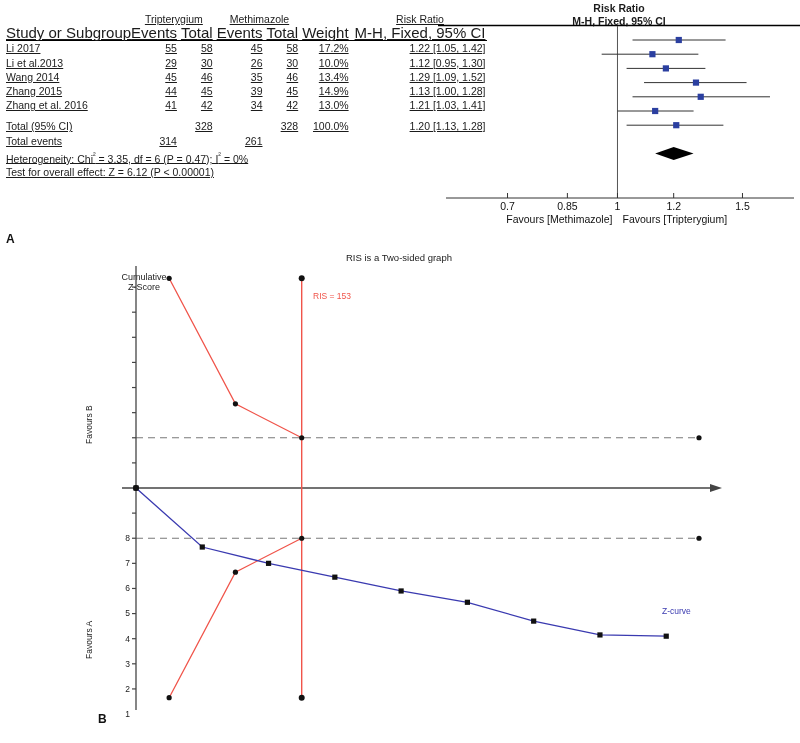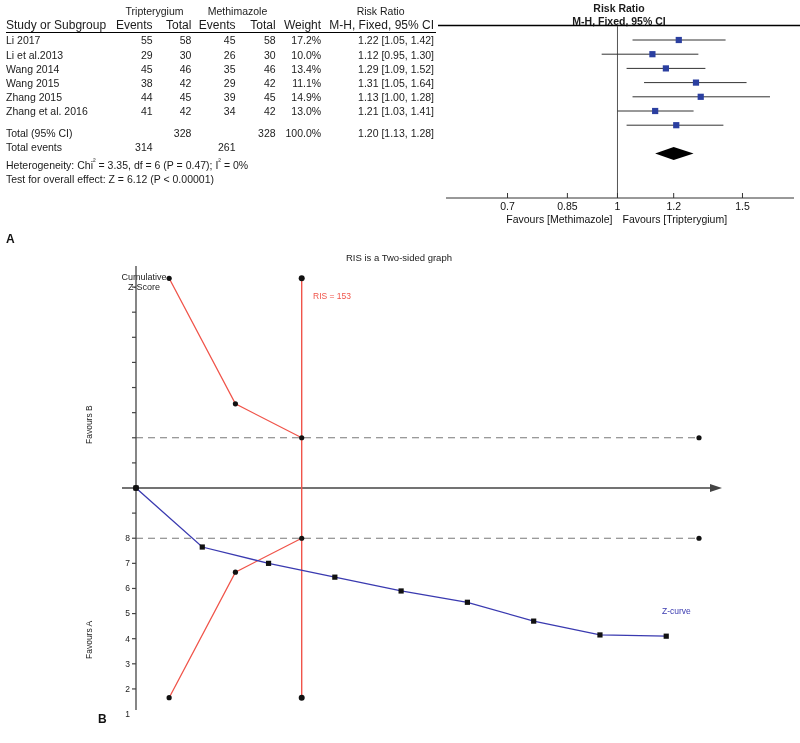--- a/index.html
+++ b/index.html
@@ -4,25 +4,25 @@
 <style>
   html,body{margin:0;padding:0;background:#fff;}
   body{
     width:800px;height:743px;position:relative;overflow:hidden;
     font-family:"Liberation Sans", sans-serif;
     color:#1b1b1b;
   }
   .panel{position:absolute;left:0;width:800px;}
   
   #panel-a{top:0;height:252px;}
-  .fp-table{position:absolute;left:6px;top:4px;width:430px;font-size:10.5px;}
+  .fp-table{position:absolute;left:6px;top:12px;width:430px;font-size:10.5px;text-decoration:underline;}
   table.ft{border-collapse:collapse;width:430px;}
   table.ft td,table.ft th{padding:0;white-space:nowrap;line-height:14.2px;font-weight:normal;}
   .hdr-grp td{font-weight:bold;font-size:10.5px;padding-bottom:0px;}
-  .hdr-sub td{font-weight:bold;font-size:12px;border-bottom:1.4px solid #000;padding-bottom:1px;}
+  .hdr-sub td{font-weight:bold;font-size:15px;border-bottom:1.4px solid #000;padding-bottom:1px;}
   .c-study{text-align:left;width:112px;}
   .c-n{text-align:right;width:40px;padding-right:4px !important;}
   .c-n2{text-align:right;width:42px;padding-right:4px !important;}
   .c-w{text-align:right;width:44px;padding-right:6px !important;}
   .c-rr{text-align:right;width:108px;padding-right:2px !important;}
   .spacer td{height:7px;line-height:7px;}
   .totrow td{font-weight:bold;}
   .statline{font-size:10.5px;line-height:14px;white-space:nowrap;}
   sup.sup{font-size:8px;vertical-align:super;}
   
@@ -84,29 +84,20 @@
             <td class="c-rr">1.12 [0.95, 1.30]</td>
           </tr>
           <tr>
             <td class="c-study">Wang 2014</td>
             <td class="c-n">45</td>
             <td class="c-n">46</td>
             <td class="c-n2">35</td>
             <td class="c-n2">46</td>
             <td class="c-w">13.4%</td>
             <td class="c-rr">1.29 [1.09, 1.52]</td>
-          </tr>
-          <tr>
-            <td class="c-study">Wang 2015</td>
-            <td class="c-n">38</td>
-            <td class="c-n">42</td>
-            <td class="c-n2">29</td>
-            <td class="c-n2">42</td>
-            <td class="c-w">11.1%</td>
-            <td class="c-rr">1.31 [1.05, 1.64]</td>
           </tr>
           <tr>
             <td class="c-study">Zhang 2015</td>
             <td class="c-n">44</td>
             <td class="c-n">45</td>
             <td class="c-n2">39</td>
             <td class="c-n2">45</td>
             <td class="c-w">14.9%</td>
             <td class="c-rr">1.13 [1.00, 1.28]</td>
           </tr>

